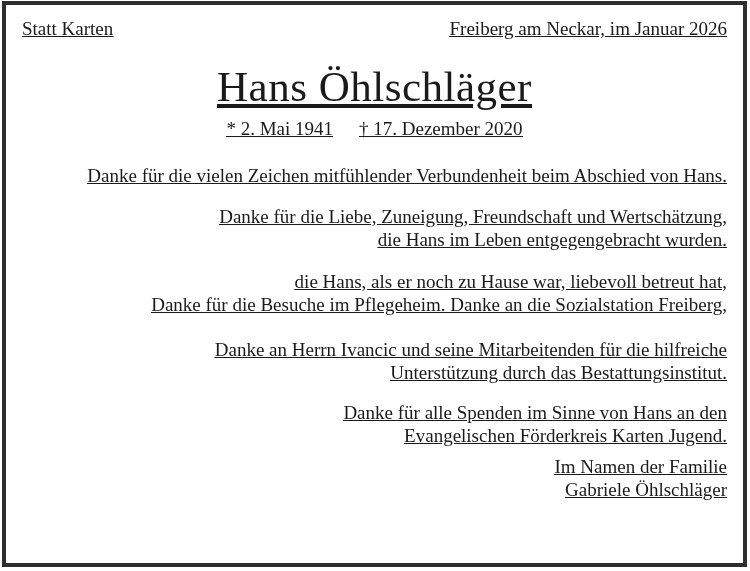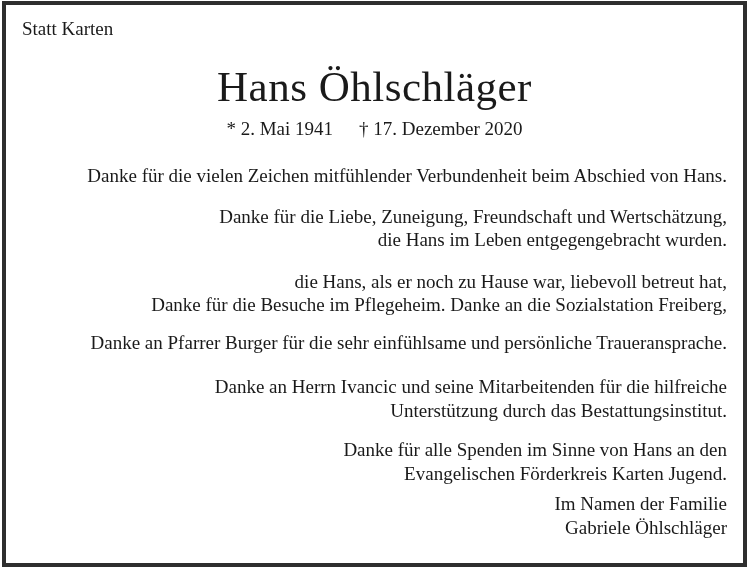--- a/index.html
+++ b/index.html
@@ -1,15 +1,15 @@
 <!DOCTYPE html>
 <html><head>
 <meta charset="utf-8">
 <style>
-  * { margin: 0; padding: 0; box-sizing: border-box; }
+  * { margin: 0; padding: 0; box-sizing: border-box; text-decoration: underline; }
   html, body {
     width: 750px;
     height: 571px;
     background: #ffffff;
     font-family: "Liberation Serif", "DejaVu Serif", serif;
     overflow: hidden;
   }
   .page {
     position: relative;
     width: 750px;
@@ -64,20 +64,21 @@
   .line { display: block; }
 </style>
 </head>
 <body>
 
 <div class="page">
   <div class="frame">
 
     <div class="header-row">
       <span>Statt Karten</span>
+      <span>Freiberg am Neckar, im Januar 2026</span>
     </div>
 
     <h1 class="name">Hans Öhlschläger</h1>
 
     <div class="dates">
       <span class="birth">* 2. Mai 1941</span><span>† 17. Dezember 2020</span>
     </div>
 
     <p class="body-par par-1">
       <span class="line">Danke für die vielen Zeichen mitfühlender Verbundenheit beim Abschied von Hans.</span>
@@ -86,23 +87,20 @@
     <p class="body-par par-2">
       <span class="line">Danke für die Liebe, Zuneigung, Freundschaft und Wertschätzung,</span>
       <span class="line">die Hans im Leben entgegengebracht wurden.</span>
     </p>
 
     <p class="body-par par-3">
       <span class="line">die Hans, als er noch zu Hause war, liebevoll betreut hat,</span>
       <span class="line">Danke für die Besuche im Pflegeheim. Danke an die Sozialstation Freiberg,</span>
     </p>
 
-    <p class="body-par par-4">
-      <span class="line">Danke an Pfarrer Burger für die sehr einfühlsame und persönliche Traueransprache.</span>
-    </p>
 
     <p class="body-par par-5">
       <span class="line">Danke an Herrn Ivancic und seine Mitarbeitenden für die hilfreiche</span>
       <span class="line">Unterstützung durch das Bestattungsinstitut.</span>
     </p>
 
     <p class="body-par par-6">
       <span class="line">Danke für alle Spenden im Sinne von Hans an den</span>
       <span class="line">Evangelischen Förderkreis Karten Jugend.</span>
     </p>

